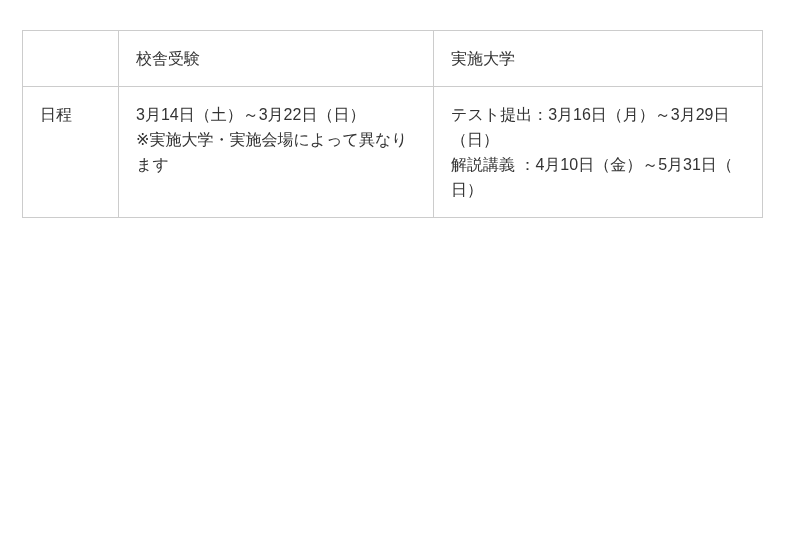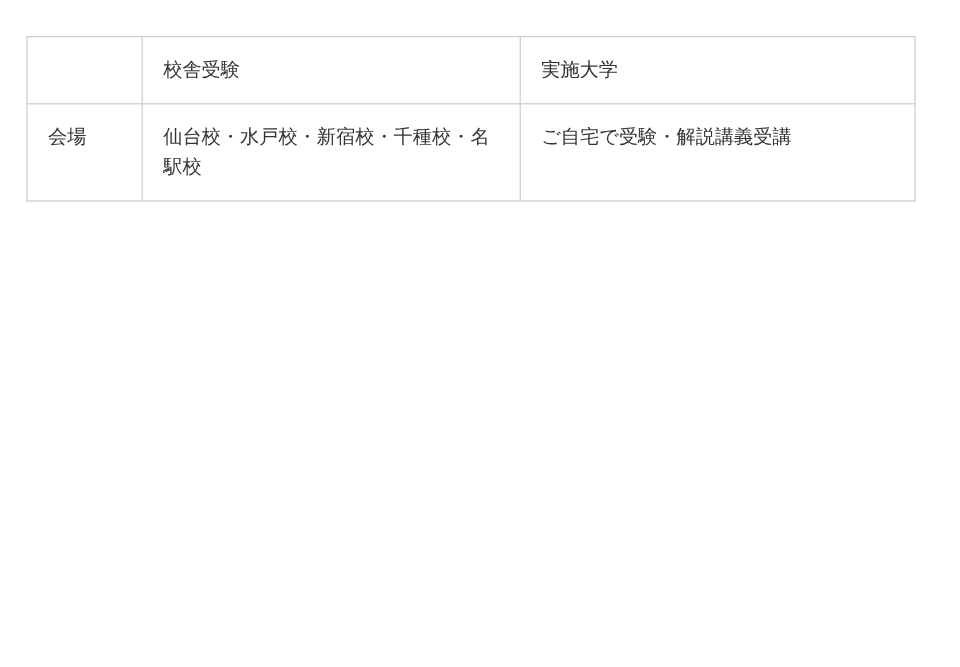--- a/index.html
+++ b/index.html
@@ -54,19 +54,21 @@
     <col class="c-jitaku">
   </colgroup>
   <thead>
     <tr class="r-header">
       <th></th>
       <th>校舎受験</th>
       <th>実施大学</th>
     </tr>
   </thead>
   <tbody>
-    <tr class="r-kaijou">
-      <td>会場</td>
-      <td>仙台校・水戸校・新宿校・千種校・名駅校</td>
-      <td>ご自宅で受験・解説講義受講</td>
+    <tr class="r-nittei">
+      <td>日程</td>
+      <td>3月14日（土）～3月22日（日）
+※実施大学・実施会場によって異なります</td>
+      <td>テスト提出：3月16日（月）～3月29日（日）
+解説講義 ：4月10日（金）～5月31日（日）</td>
     </tr>
   </tbody>
 </table>
 
 </body></html>

